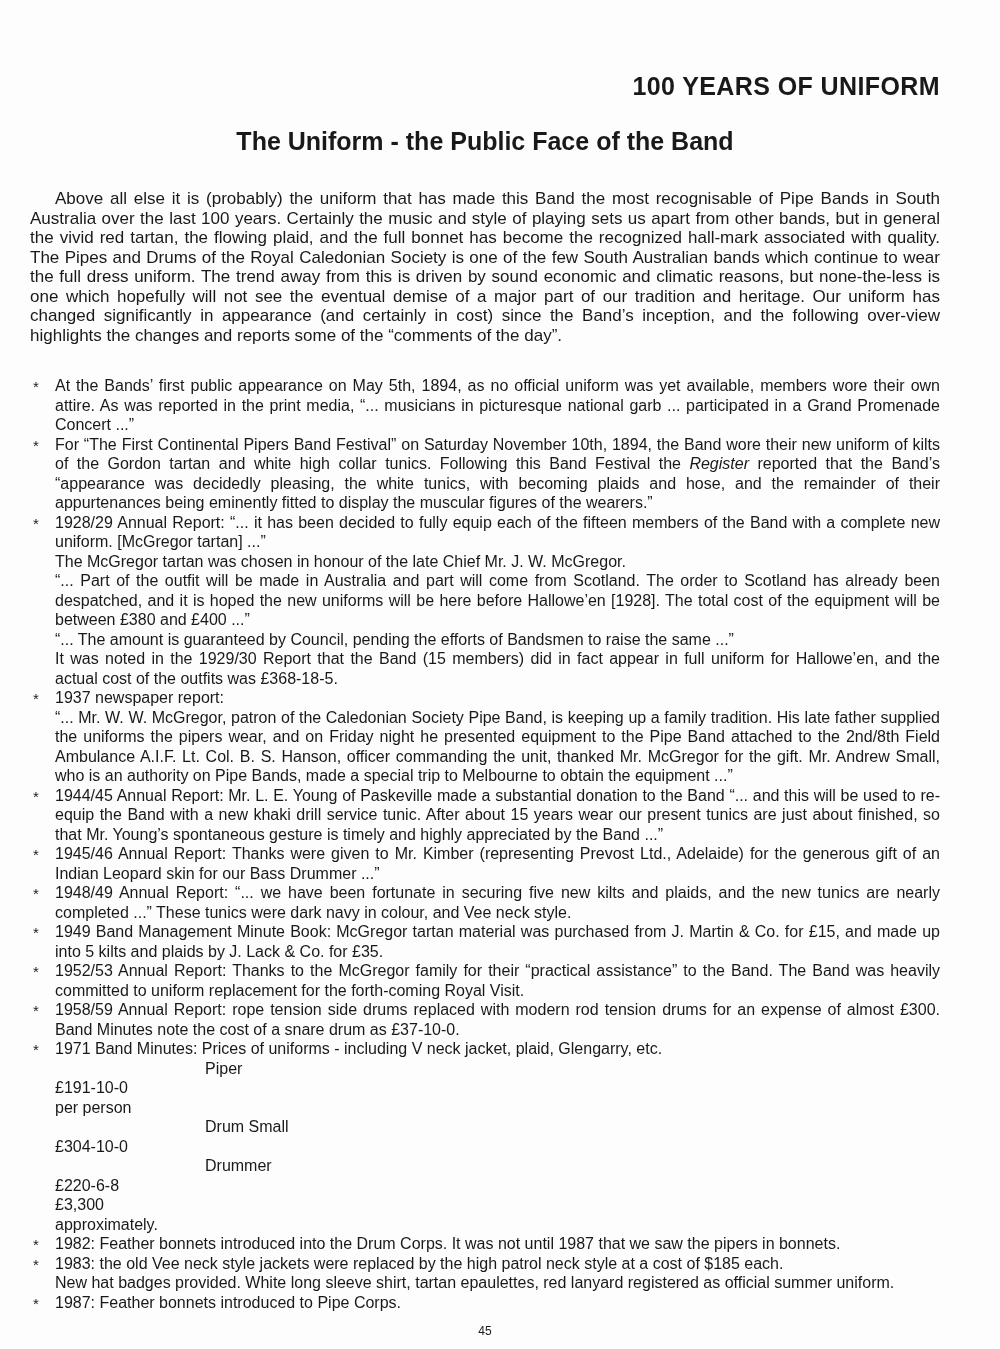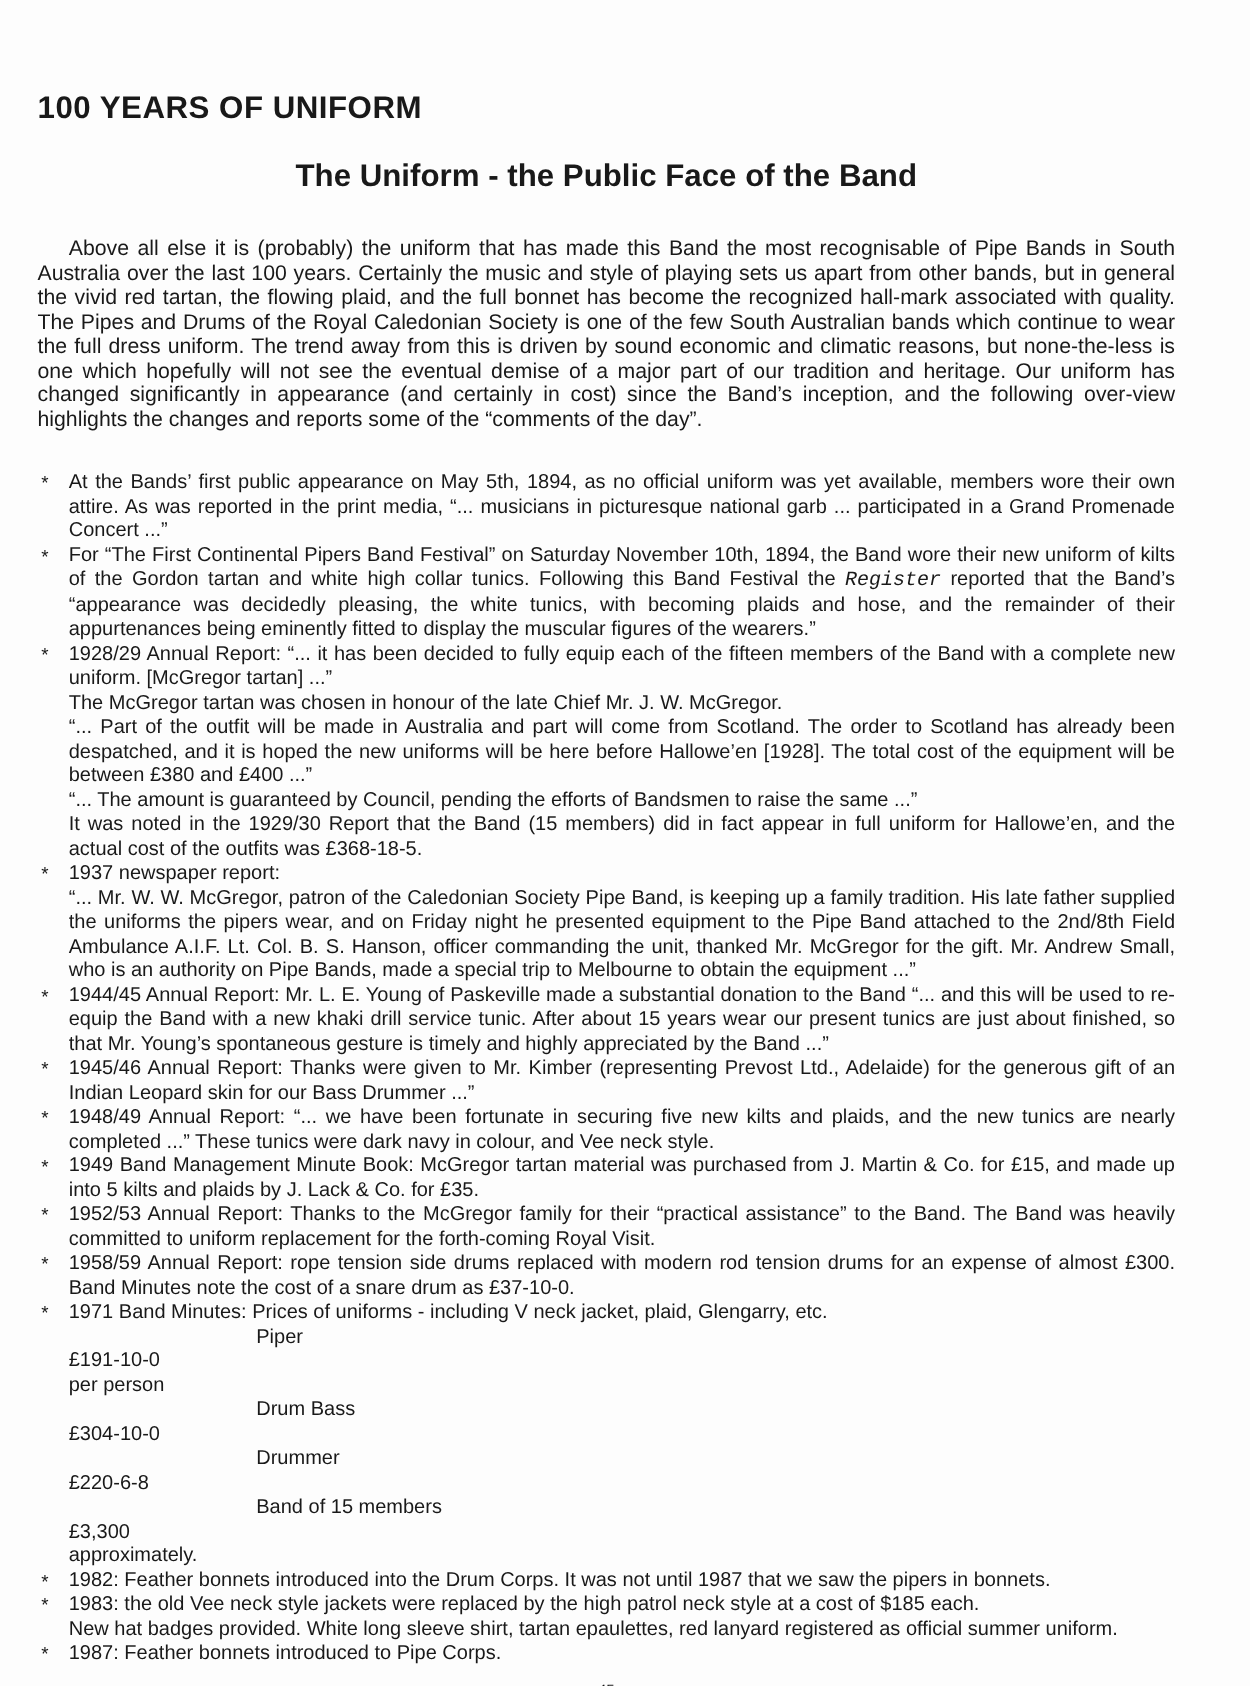--- a/index.html
+++ b/index.html
@@ -17,21 +17,21 @@
   .page {
     box-sizing: border-box;
     width: 1000px;
     height: 1349px;
     padding: 0 60px 0 30px;
   }
   .title {
     margin: 72px 0 0 0;
     font-size: 25px;
     font-weight: bold;
-    text-align: left;
+    text-align: right;
     letter-spacing: 0.4px;
   }
   .subtitle {
     margin: 26px 0 0 0;
     font-size: 25px;
     font-weight: bold;
     text-align: center;
   }
   .intro {
     margin: 33px 0 0 0;
@@ -60,21 +60,21 @@
   }
   .trow { display: flex; flex-direction: column; }
   .tlabel  { margin-left: 150px; width: 205px; }
   .tvalue  { width: 100px; }
   .tnote   { }
   .pagenum {
     margin-top: 12px;
     text-align: center;
     font-size: 12px;
   }
-  i { font-style: italic; font-family: Liberation Mono, monospace; }
+  i { font-style: italic; }
 </style>
 </head>
 <body>
 
 <div class="page">
   <h1 class="title">100 YEARS OF UNIFORM</h1>
   <h2 class="subtitle">The Uniform - the Public Face of the Band</h2>
   <p class="intro">Above all else it is (probably) the uniform that has made this Band the most recognisable of Pipe Bands in South Australia over the last 100 years.  Certainly the music and style of playing sets us apart from other bands, but in general the vivid red tartan, the flowing plaid, and the full bonnet has become the recognized hall-mark associated with quality.  The Pipes and Drums of the Royal Caledonian Society is one of the few South Australian bands which continue to wear the full dress uniform.  The trend away from this is driven by sound economic and climatic reasons, but none-the-less is one which hopefully will not see the eventual demise of a major part of our tradition and heritage.  Our uniform has changed significantly in appearance (and certainly in cost) since the Band’s inception, and the following over-view highlights the changes and reports some of the “comments of the day”.</p>
   <div class="bullets">
       <div class="bullet">
@@ -146,29 +146,28 @@
         <span class="marker">*</span>
         <div class="bullet-body">
           <div class="block"><span>1971 Band Minutes: Prices of uniforms - including V neck jacket, plaid, Glengarry, etc.</span></div>
           <div class="ptable">
             <div class="trow">
               <span class="tlabel">Piper</span>
               <span class="tvalue">£191-10-0</span>
               <span class="tnote">per person</span>
             </div>
             <div class="trow">
-              <span class="tlabel">Drum Bass</span>
+              <span class="tlabel">Drum Small</span>
               <span class="tvalue">£304-10-0</span>
             </div>
             <div class="trow">
               <span class="tlabel">Drummer</span>
               <span class="tvalue">£220-6-8</span>
             </div>
             <div class="trow">
-              <span class="tlabel">Band of 15 members</span>
               <span class="tvalue">£3,300 approximately.</span>
             </div>
           </div>
         </div>
       </div>
       <div class="bullet">
         <span class="marker">*</span>
         <div class="bullet-body">
           <div class="block"><span>1982: Feather bonnets introduced into the Drum Corps.  It was not until 1987 that we saw the pipers in bonnets.</span></div>
         </div>

